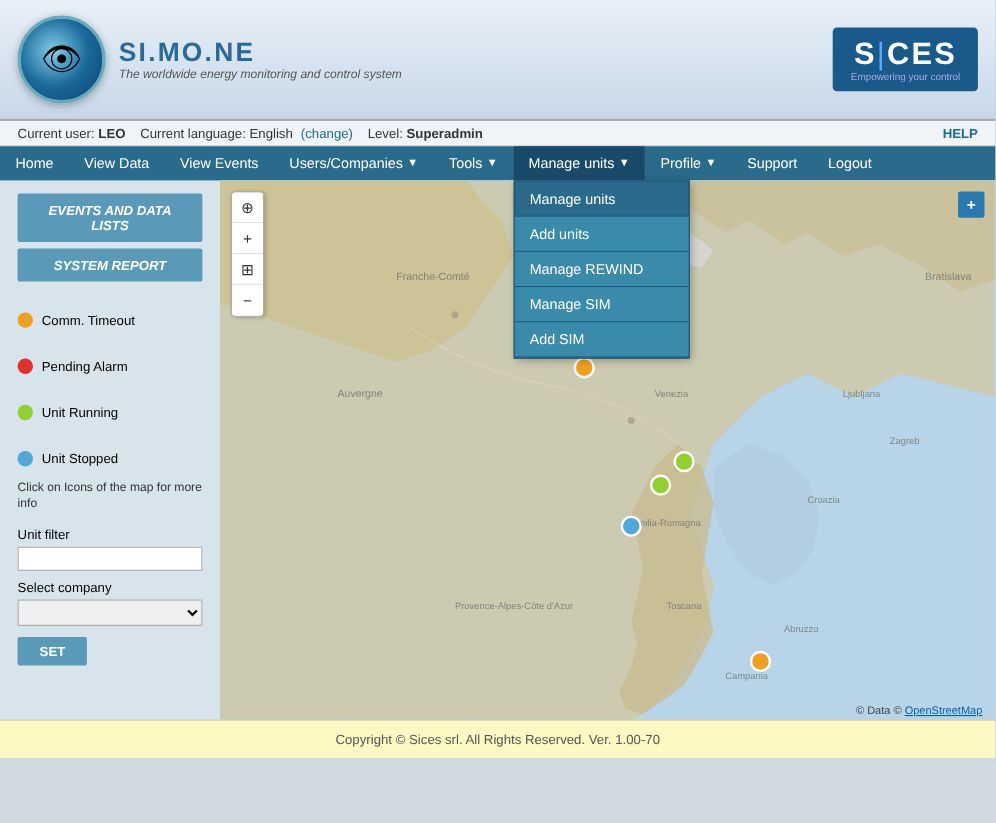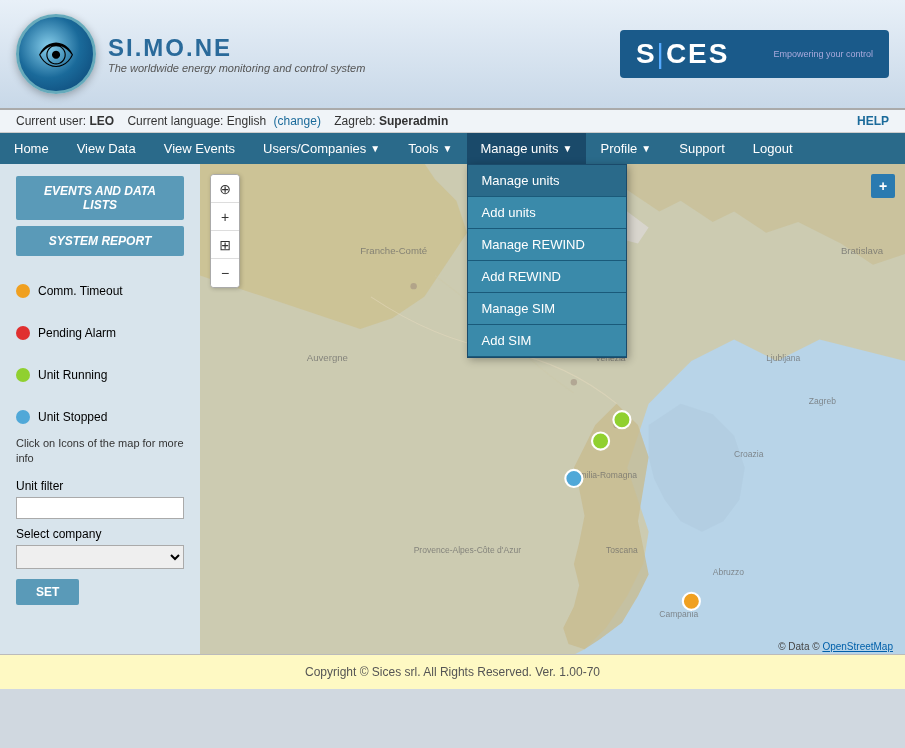--- a/index.html
+++ b/index.html
@@ -6,21 +6,21 @@
     body { font-family: Arial, sans-serif; font-size: 13px; background: #d0d8e0; width: 905px; min-height: 748px; }
 
     
     .header { background: linear-gradient(to bottom, #e8f0f8, #c8d8e8); padding: 8px 16px; display: flex; align-items: center; justify-content: space-between; border-bottom: 2px solid #aaa; height: 110px; }
     .logo-area { display: flex; align-items: center; gap: 12px; }
     .logo-eye { width: 80px; height: 80px; background: radial-gradient(circle at 40% 40%, #87ceeb, #1a6a9a, #0a4070); border-radius: 50%; display: flex; align-items: center; justify-content: center; border: 3px solid #6ab; box-shadow: 0 2px 8px rgba(0,0,0,0.3); }
     .logo-eye::after { content: "👁"; font-size: 30px; }
     .logo-text { display: flex; flex-direction: column; }
     .logo-title { font-size: 24px; font-weight: bold; color: #2a6a9a; letter-spacing: 2px; }
     .logo-subtitle { font-size: 11px; color: #555; font-style: italic; }
-    .sices-logo { background: #1a5a8a; padding: 8px 16px; border-radius: 4px; display: flex; flex-direction: row; align-items: center; gap: 44px; }
+    .sices-logo { background: #1a5a8a; padding: 8px 16px; border-radius: 4px; display: flex; flex-direction: column; align-items: center; }
     .sices-text { color: white; font-size: 28px; font-weight: bold; letter-spacing: 2px; }
     .sices-sub { color: #aad; font-size: 9px; }
 
     
     .top-bar { background: #f0f4f8; padding: 4px 16px; display: flex; justify-content: space-between; align-items: center; border-bottom: 1px solid #ccc; font-size: 12px; color: #333; }
     .top-bar a { color: #1a6a9a; text-decoration: none; }
     .help-link { color: #1a6a9a; text-decoration: none; font-weight: bold; }
 
     
     .nav { background: #2a6a8a; display: flex; align-items: stretch; position: relative; }
@@ -85,39 +85,38 @@
 
 <div class="top-bar">
   <div>
     <span>Current user:</span>
     <strong><span>LEO</span></strong>
     &nbsp;&nbsp;
     <span>Current language:</span>
     <span>English</span>
     <a href="#" style="margin-left:4px;">(change)</a>
     &nbsp;&nbsp;
-    <span>Zagreb:</span>
+    <span>Level:</span>
     <strong><span>Superadmin</span></strong>
   </div>
   <a class="help-link" href="#">HELP</a>
 </div>
 
 <div class="nav">
   <div class="nav-item">Home</div>
   <div class="nav-item">View Data</div>
   <div class="nav-item">View Events</div>
   <div class="nav-item">Users/Companies <span class="arrow">▼</span></div>
   <div class="nav-item">Tools <span class="arrow">▼</span></div>
   <div class="nav-item active" style="position:relative;">
     Manage units <span class="arrow">▼</span>
     <div class="dropdown-menu">
       <div class="menu-item">Manage units</div>
       <div class="menu-item highlighted">Add units</div>
       <div class="menu-item highlighted">Manage REWIND</div>
-      <div class="menu-item highlighted">Add REWIND</div>
       <div class="menu-item highlighted">Manage SIM</div>
       <div class="menu-item highlighted">Add SIM</div>
     </div>
   </div>
   <div class="nav-item">Profile <span class="arrow">▼</span></div>
   <div class="nav-item">Support</div>
   <div class="nav-item">Logout</div>
 </div>
 
 <div class="content">

